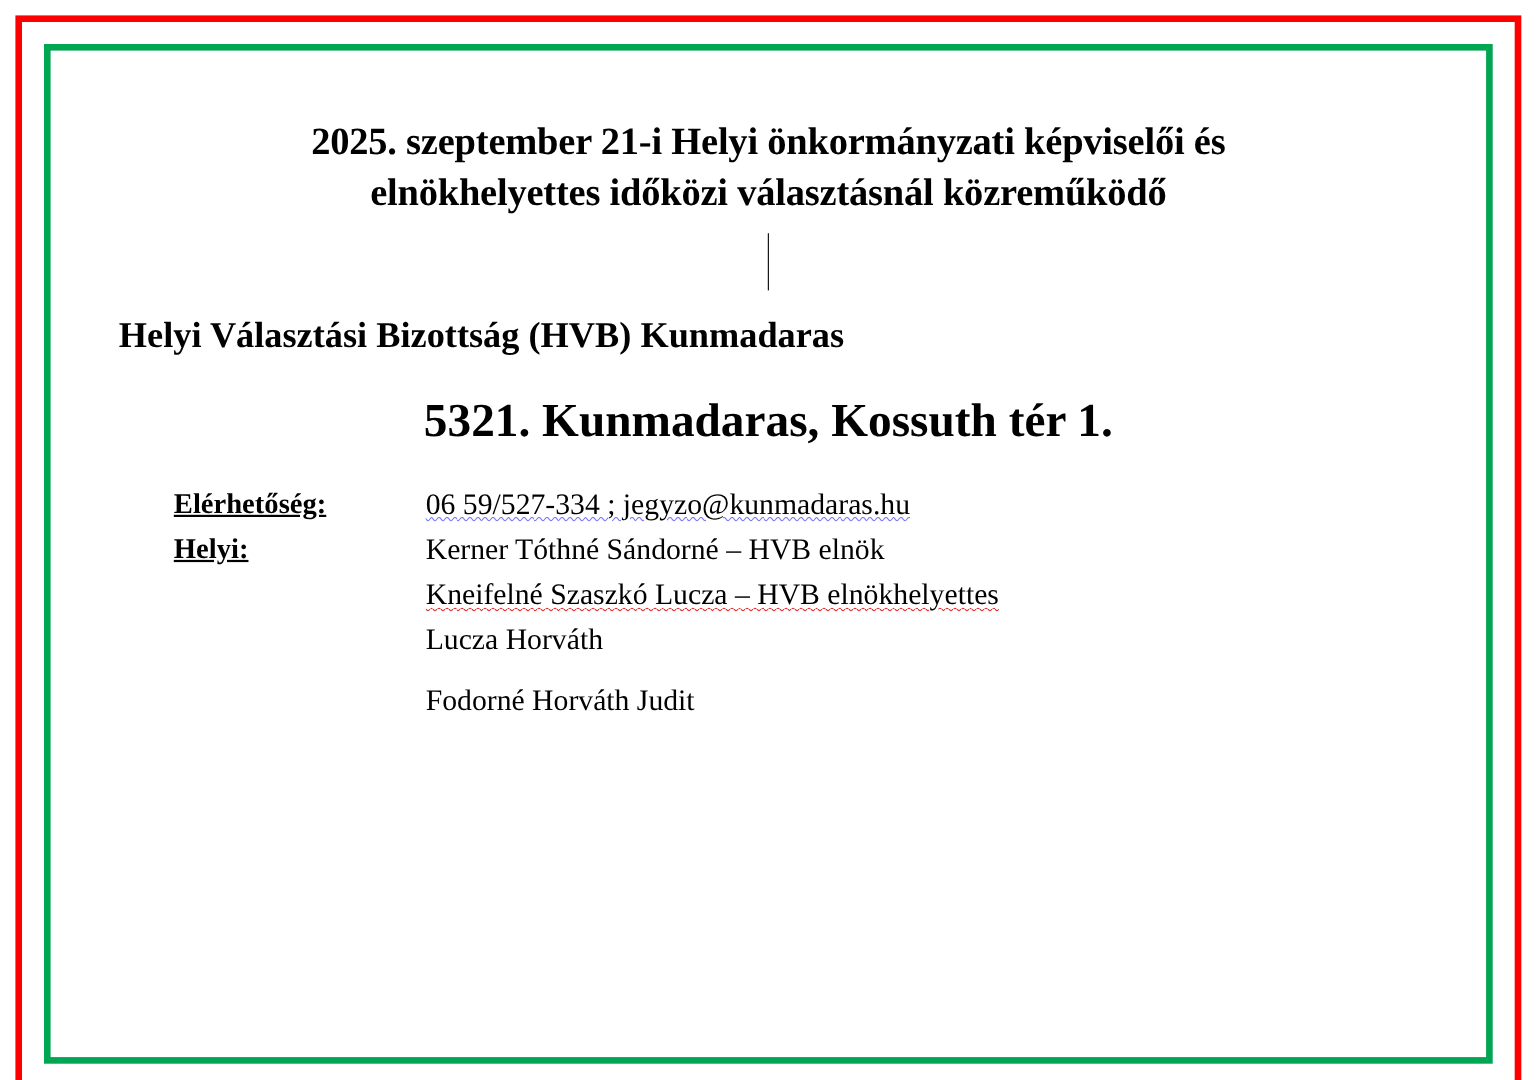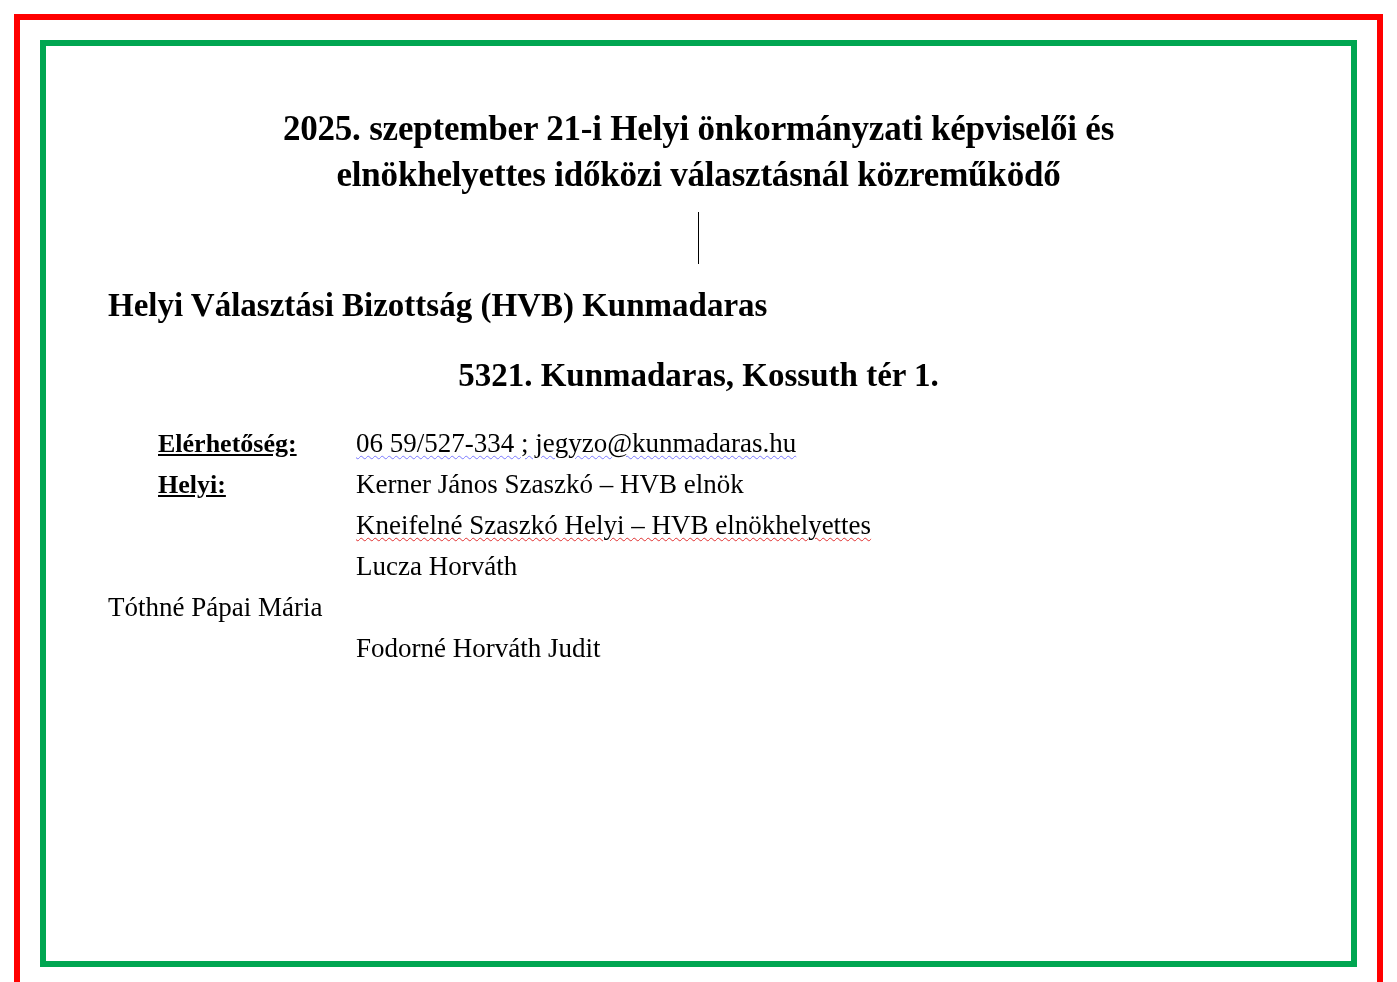--- a/index.html
+++ b/index.html
@@ -67,21 +67,21 @@
 
   .subtitle {
     font-weight: bold;
     font-size: 33px;
     line-height: 1.45;
     margin: 0;
   }
   .subtitle-address {
     text-align: center;
     font-weight: bold;
-    font-size: 33px;
+    font-size: 43px;
     line-height: 1.45;
     margin: 22px 0 0 0;
   }
 
   .details {
     margin-top: 30px;
     font-size: 27px;
     line-height: 1.0;
   }
   .detail-row {
@@ -96,20 +96,21 @@
     text-decoration: underline;
     font-size: 26px;
     padding-left: 50px;
     box-sizing: border-box;
     white-space: nowrap;
   }
   .detail-value {
     flex: 1 1 auto;
     font-size: 27px;
     white-space: nowrap;
+    margin-left: 31px;
   }
   .spell-wavy {
     text-decoration: underline;
     text-decoration-style: wavy;
     text-decoration-color: #7a7aff;
     text-decoration-thickness: 1px;
     text-underline-offset: 3px;
   }
   .spell-wavy-red {
     text-decoration: underline;
@@ -140,37 +141,36 @@
 
         <div class="detail-row">
           <div class="detail-label">Elérhetőség:</div>
           <div class="detail-value">
             <span class="spell-wavy">06 59/527-334 ; jegyzo@kunmadaras.hu</span>
           </div>
         </div>
 
         <div class="detail-row">
           <div class="detail-label">Helyi:</div>
-          <div class="detail-value">Kerner János Szaszkó – HVB elnök</div>
+          <div class="detail-value">Kerner Tóthné Sándorné – HVB elnök</div>
         </div>
 
         <div class="detail-row">
           <div class="detail-label"></div>
           <div class="detail-value">
-            <span class="spell-wavy-red">Kneifelné Szaszkó Helyi – HVB elnökhelyettes</span>
+            <span class="spell-wavy-red">Kneifelné Szaszkó Lucza – HVB elnökhelyettes</span>
           </div>
         </div>
 
         <div class="detail-row">
           <div class="detail-label"></div>
           <div class="detail-value">Lucza Horváth</div>
         </div>
 
         <div class="detail-row">
-          <div class="detail-value">Tóthné Pápai Mária</div>
         </div>
 
         <div class="detail-row">
           <div class="detail-label"></div>
           <div class="detail-value">Fodorné Horváth Judit</div>
         </div>
 
       </div>
     </div>
   </div>

